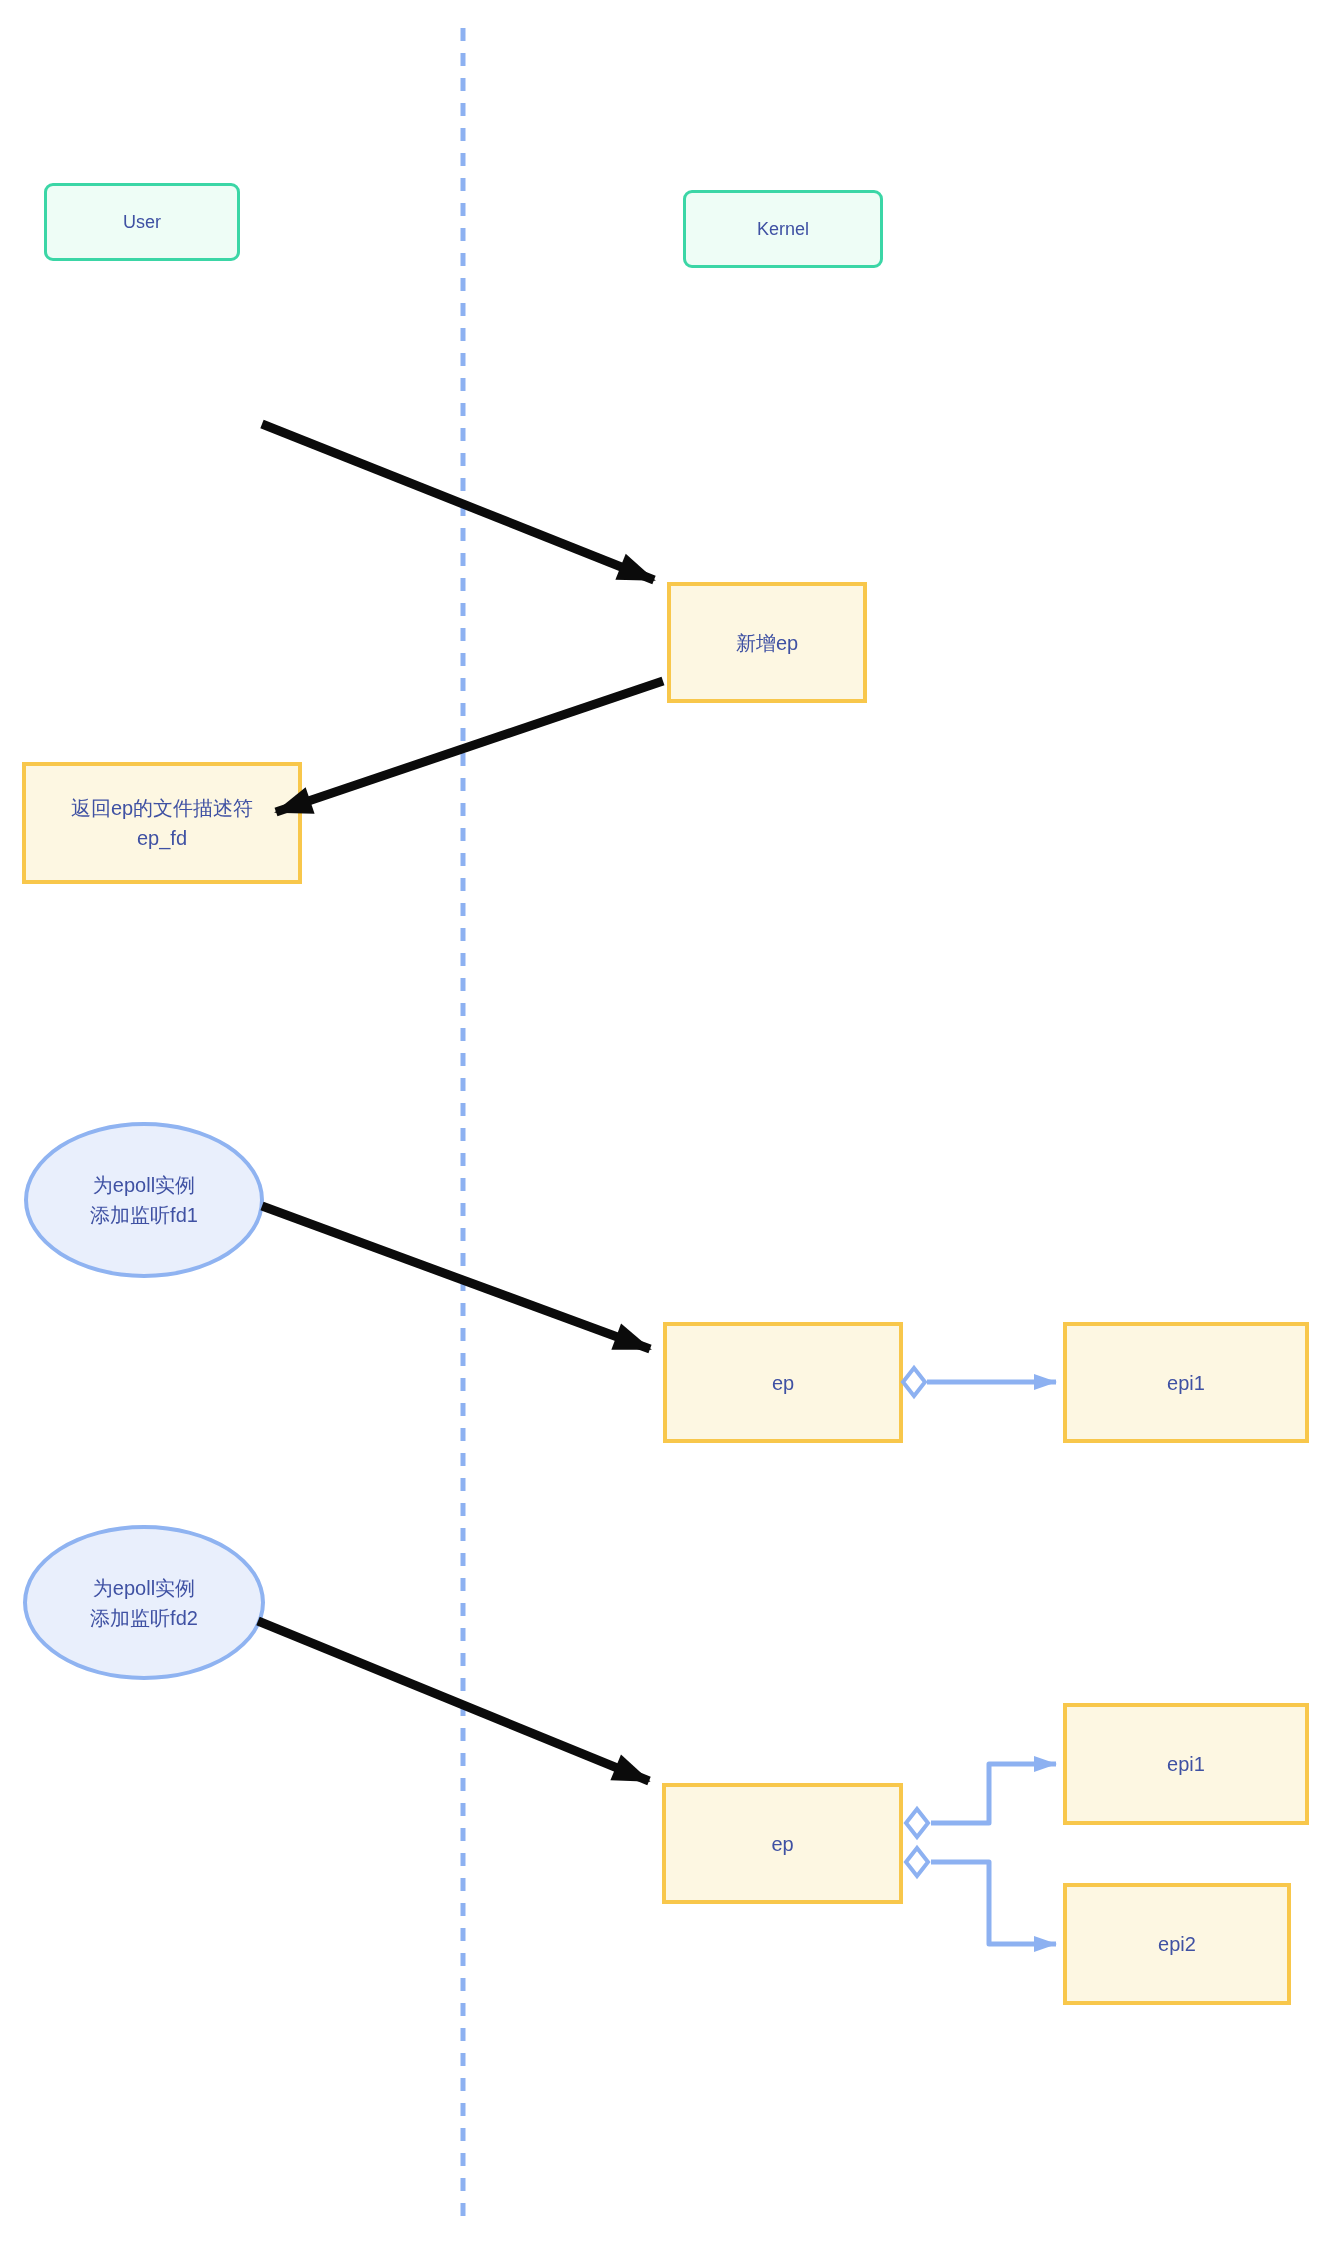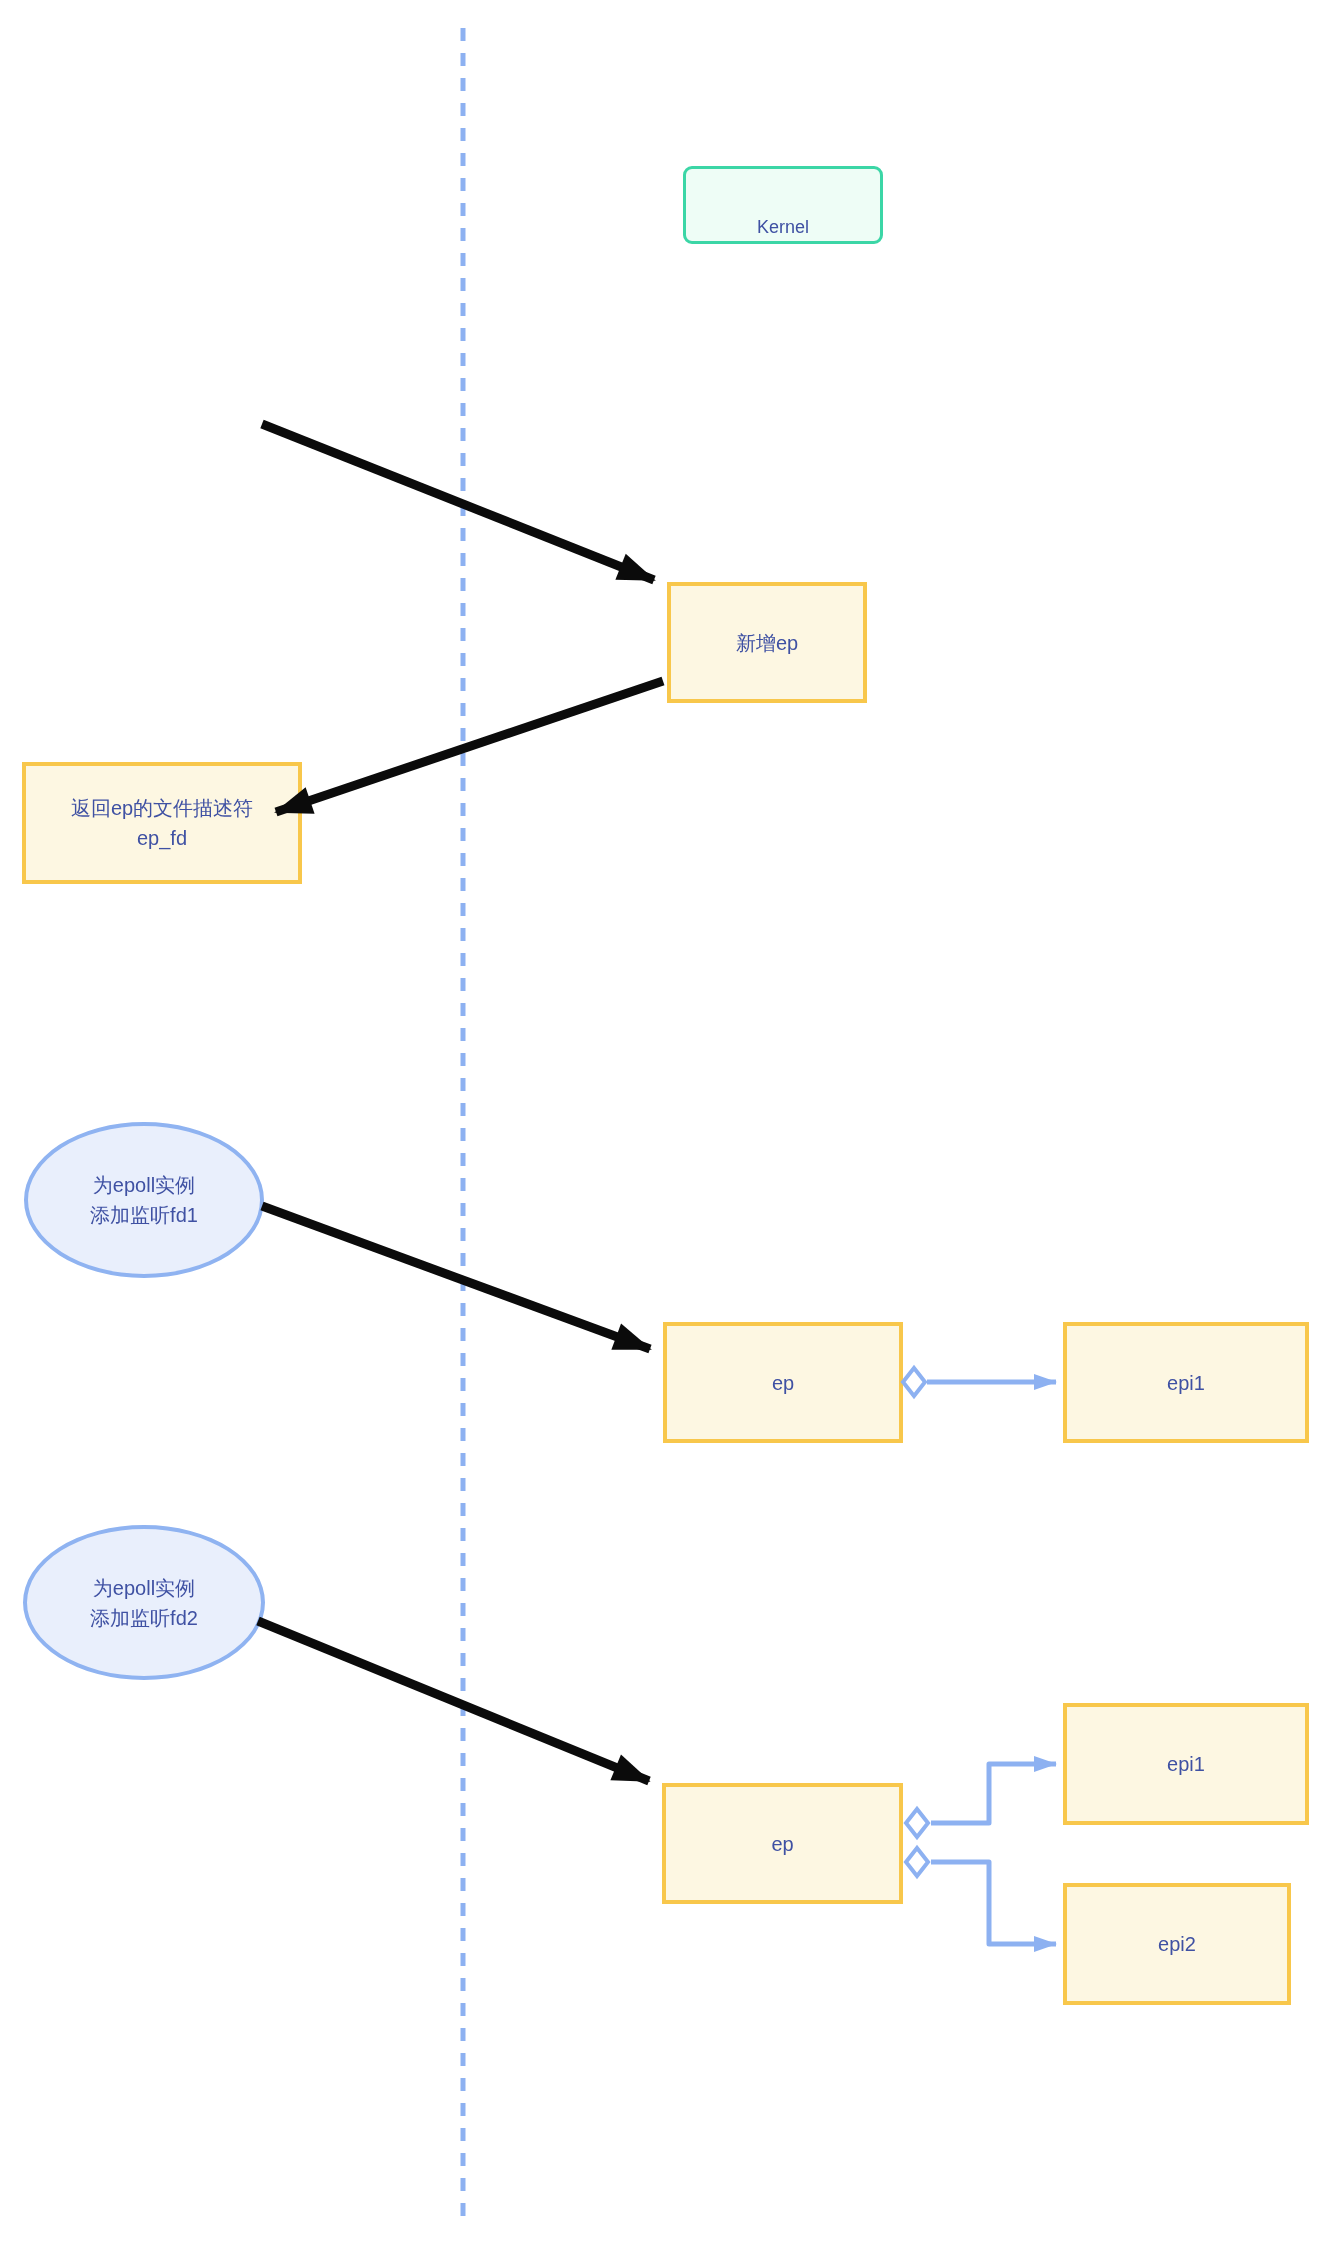--- a/index.html
+++ b/index.html
@@ -40,21 +40,21 @@
     border: 4px solid #8fb3f1;
     background: #e9effc;
     border-radius: 50%;
   }
   .ybox {
     border: 4px solid #f8c74b;
     background: #fdf7e2;
   }
   
   .pos-user    { left: 44px;   top: 183px;  width: 196px; height: 78px; }
-  .pos-kernel  { left: 683px;  top: 166px;  width: 200px; height: 78px; align-items: flex-end; }
+  .pos-kernel  { left: 683px;  top: 190px;  width: 200px; height: 78px; }
   .pos-e1      { left: 22px;   top: 340px;  width: 243px; height: 165px; }
   .pos-newep   { left: 667px;  top: 582px;  width: 200px; height: 121px; }
   .pos-retfd   { left: 22px;   top: 762px;  width: 280px; height: 122px; }
   .pos-e2      { left: 24px;   top: 1122px; width: 240px; height: 156px; }
   .pos-epmid   { left: 663px;  top: 1322px; width: 240px; height: 121px; }
   .pos-epi1mid { left: 1063px; top: 1322px; width: 246px; height: 121px; }
   .pos-e3      { left: 23px;   top: 1525px; width: 242px; height: 155px; }
   .pos-epbot   { left: 662px;  top: 1783px; width: 241px; height: 121px; }
   .pos-epi1bot { left: 1063px; top: 1703px; width: 246px; height: 122px; }
   .pos-epi2bot { left: 1063px; top: 1883px; width: 228px; height: 122px; }
@@ -83,20 +83,23 @@
 
     <path d="M 927 1382 H 1056" fill="none" stroke="#8db1f1" stroke-width="5" marker-end="url(#blue-arrow)"></path>
     <polygon points="903,1382 914,1368 925,1382 914,1396" fill="#ffffff" stroke="#8db1f1" stroke-width="4"></polygon>
 
     <path d="M 931 1823 H 989 V 1764 H 1056" fill="none" stroke="#8db1f1" stroke-width="5" stroke-linejoin="round" marker-end="url(#blue-arrow)"></path>
     <path d="M 931 1862 H 989 V 1944 H 1056" fill="none" stroke="#8db1f1" stroke-width="5" stroke-linejoin="round" marker-end="url(#blue-arrow)"></path>
     <polygon points="906,1823 917,1809 928,1823 917,1837" fill="#ffffff" stroke="#8db1f1" stroke-width="4"></polygon>
     <polygon points="906,1862 917,1848 928,1862 917,1876" fill="#ffffff" stroke="#8db1f1" stroke-width="4"></polygon>
   </svg>
 
+  <div class="node lane-box pos-user">
+    <span>User</span>
+  </div>
   <div class="node lane-box pos-kernel">
     <span>Kernel</span>
   </div>
 
   <div class="node ellipse pos-e2">
     <span>
       <span>为epoll实例</span><br>
       <span>添加监听fd1</span>
     </span>
   </div>

